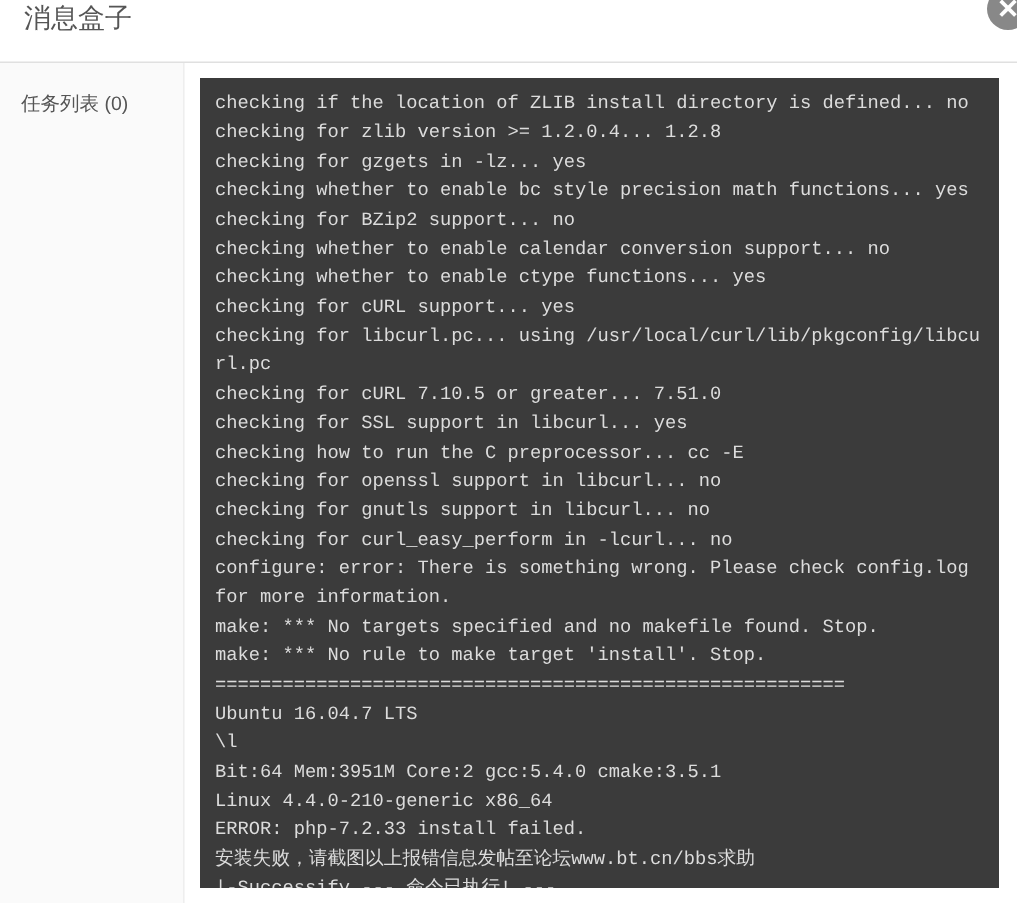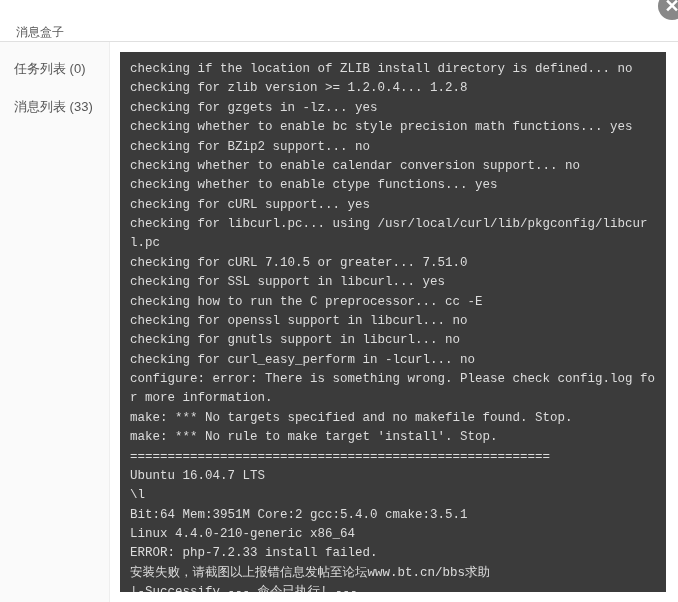--- a/index.html
+++ b/index.html
@@ -17,23 +17,23 @@
     height: 602px;
     background: #fff;
     display: flex;
     flex-direction: column;
     position: relative;
   }
   .header {
     height: 42px;
     padding: 0 16px;
     display: flex;
-    align-items: flex-end;
+    align-items: flex-start;
     border-bottom: 1px solid #e0e0e0;
-    font-size: 12px;
+    font-size: 18px;
     color: #555;
   }
   .close-btn {
     position: absolute;
     top: -8px;
     right: -8px;
     width: 28px;
     height: 28px;
     border-radius: 50%;
     background: #888;
@@ -46,21 +46,21 @@
     cursor: pointer;
     z-index: 10;
     line-height: 1;
   }
   .body {
     display: flex;
     flex: 1;
     overflow: hidden;
   }
   .sidebar {
-    width: 110px;
+    width: 123px;
     background: #fafafa;
     border-right: 1px solid #eee;
     padding-top: 8px;
   }
   .sidebar-item {
     padding: 10px 14px;
     font-size: 13px;
     color: #555;
     cursor: pointer;
   }
@@ -100,23 +100,20 @@
   <div class="header">
     <span>消息盒子</span>
   </div>
 
   <div class="body">
 
     <div class="sidebar">
       <div class="sidebar-item">
         <span>任务列表 (0)</span>
       </div>
-      <div class="sidebar-item">
-        <span>消息列表 (33)</span>
-      </div>
     </div>
 
     <div class="content">
       <div class="terminal" id="terminal"><span class="terminal-line">checking if the location of ZLIB install directory is defined... no</span><span class="terminal-line">checking for zlib version &gt;= 1.2.0.4... 1.2.8</span><span class="terminal-line">checking for gzgets in -lz... yes</span><span class="terminal-line">checking whether to enable bc style precision math functions... yes</span><span class="terminal-line">checking for BZip2 support... no</span><span class="terminal-line">checking whether to enable calendar conversion support... no</span><span class="terminal-line">checking whether to enable ctype functions... yes</span><span class="terminal-line">checking for cURL support... yes</span><span class="terminal-line">checking for libcurl.pc... using /usr/local/curl/lib/pkgconfig/libcurl.pc</span><span class="terminal-line">checking for cURL 7.10.5 or greater... 7.51.0</span><span class="terminal-line">checking for SSL support in libcurl... yes</span><span class="terminal-line">checking how to run the C preprocessor... cc -E</span><span class="terminal-line">checking for openssl support in libcurl... no</span><span class="terminal-line">checking for gnutls support in libcurl... no</span><span class="terminal-line">checking for curl_easy_perform in -lcurl... no</span><span class="terminal-line">configure: error: There is something wrong. Please check config.log for more information.</span><span class="terminal-line">make: *** No targets specified and no makefile found. Stop.</span><span class="terminal-line">make: *** No rule to make target 'install'. Stop.</span><span class="terminal-line">========================================================</span><span class="terminal-line">Ubuntu 16.04.7 LTS</span><span class="terminal-line">\l</span><span class="terminal-line"></span><span class="terminal-line">Bit:64 Mem:3951M Core:2 gcc:5.4.0 cmake:3.5.1</span><span class="terminal-line">Linux 4.4.0-210-generic x86_64</span><span class="terminal-line">ERROR: php-7.2.33 install failed.</span><span class="terminal-line">安装失败，请截图以上报错信息发帖至论坛www.bt.cn/bbs求助</span><span class="terminal-line">|-Successify --- 命令已执行! ---</span></div>
     </div>
 
   </div>
 </div>
 
 </body></html>

